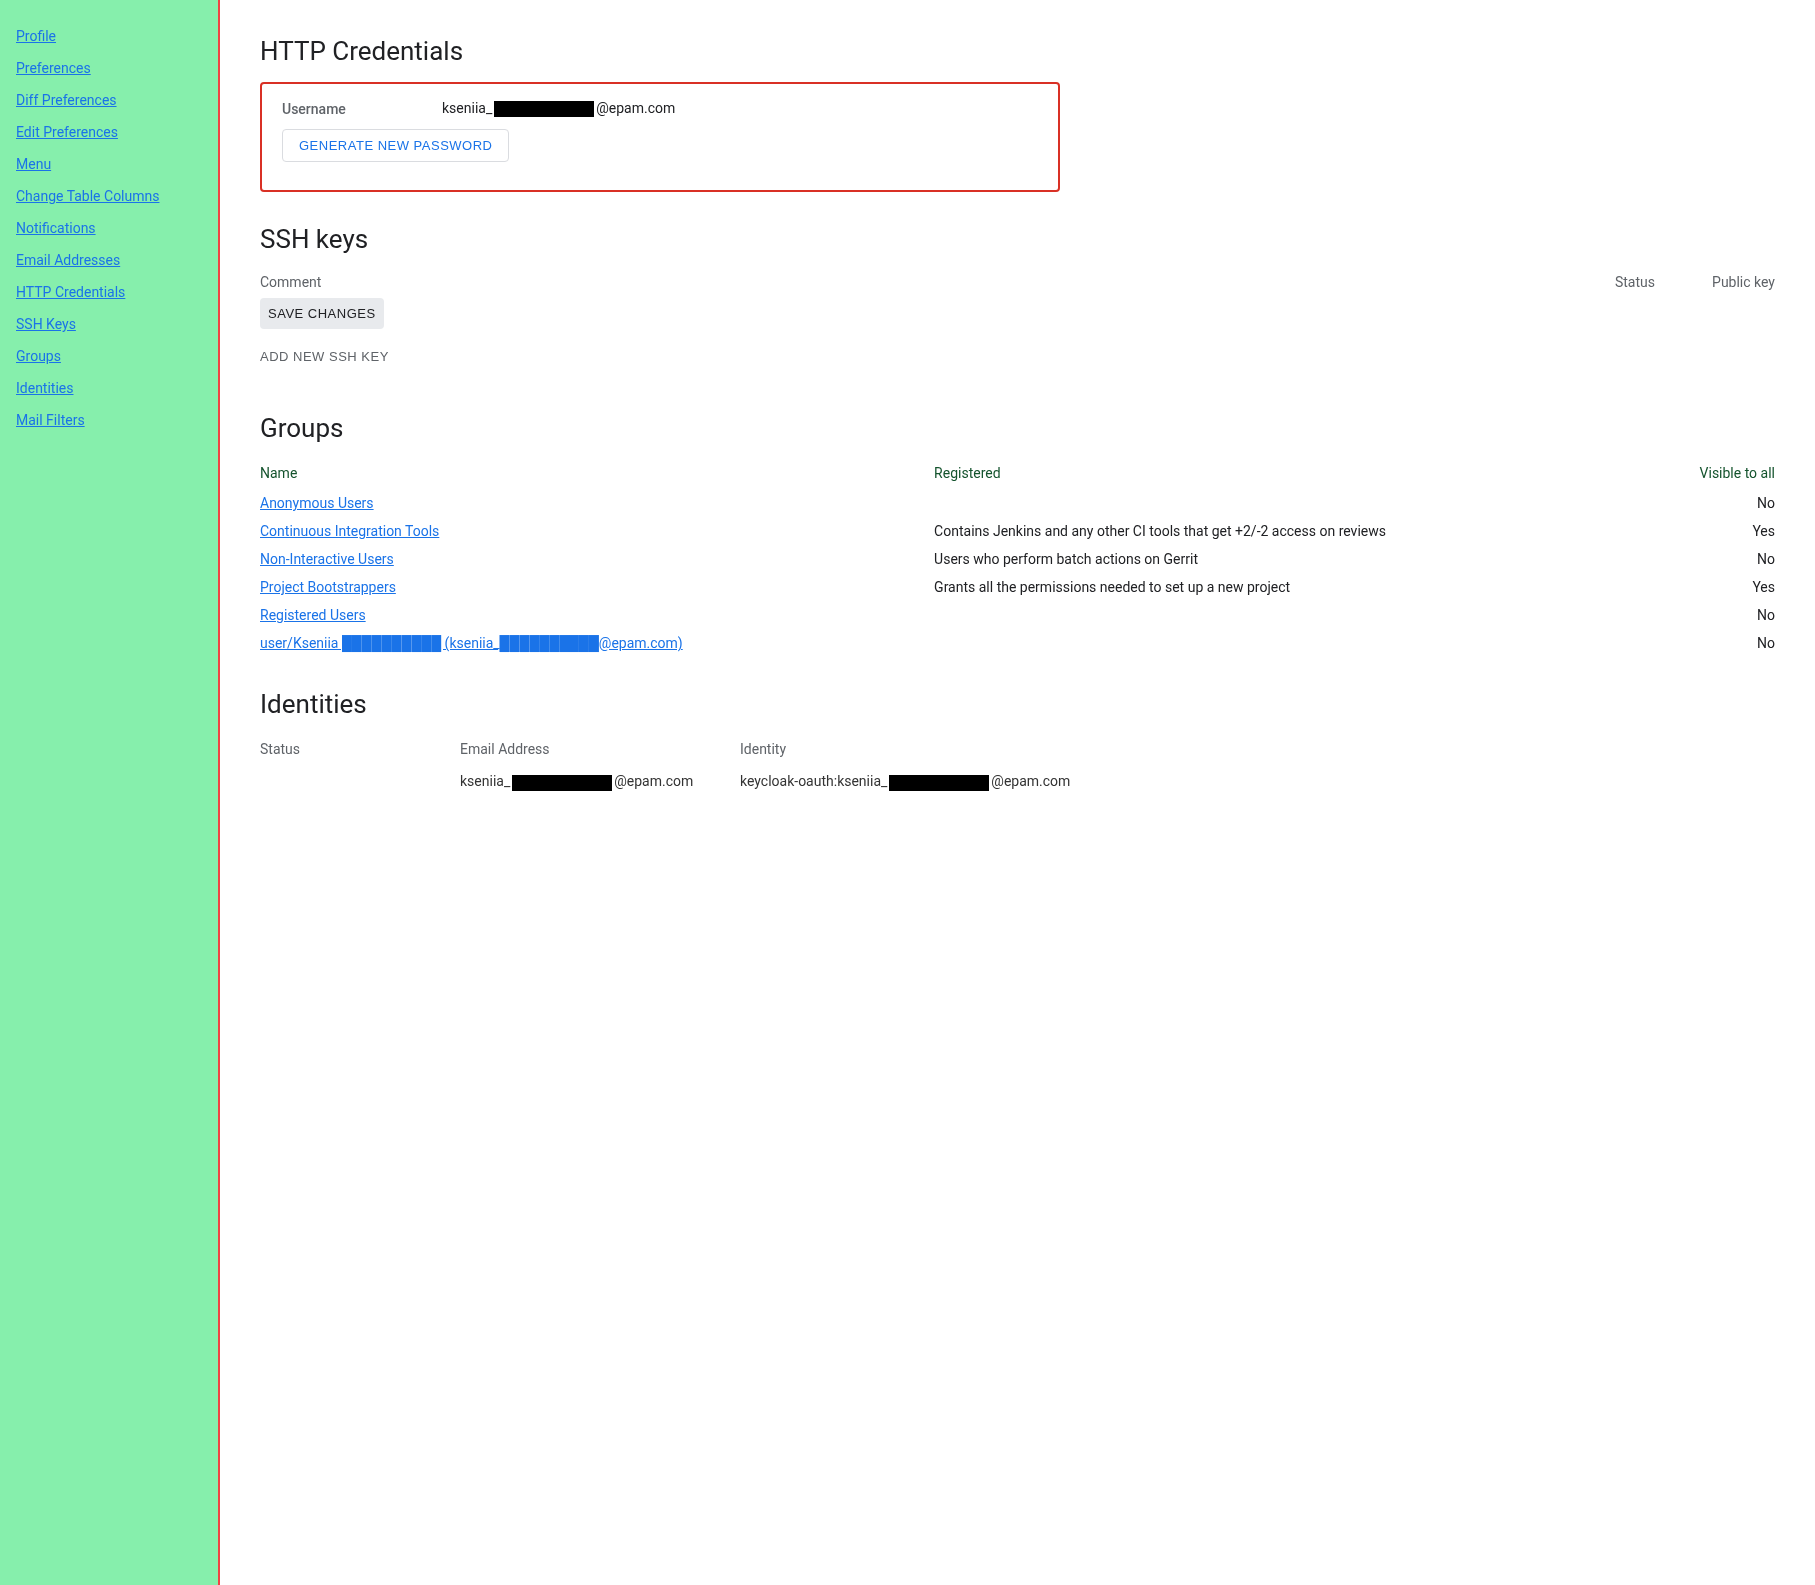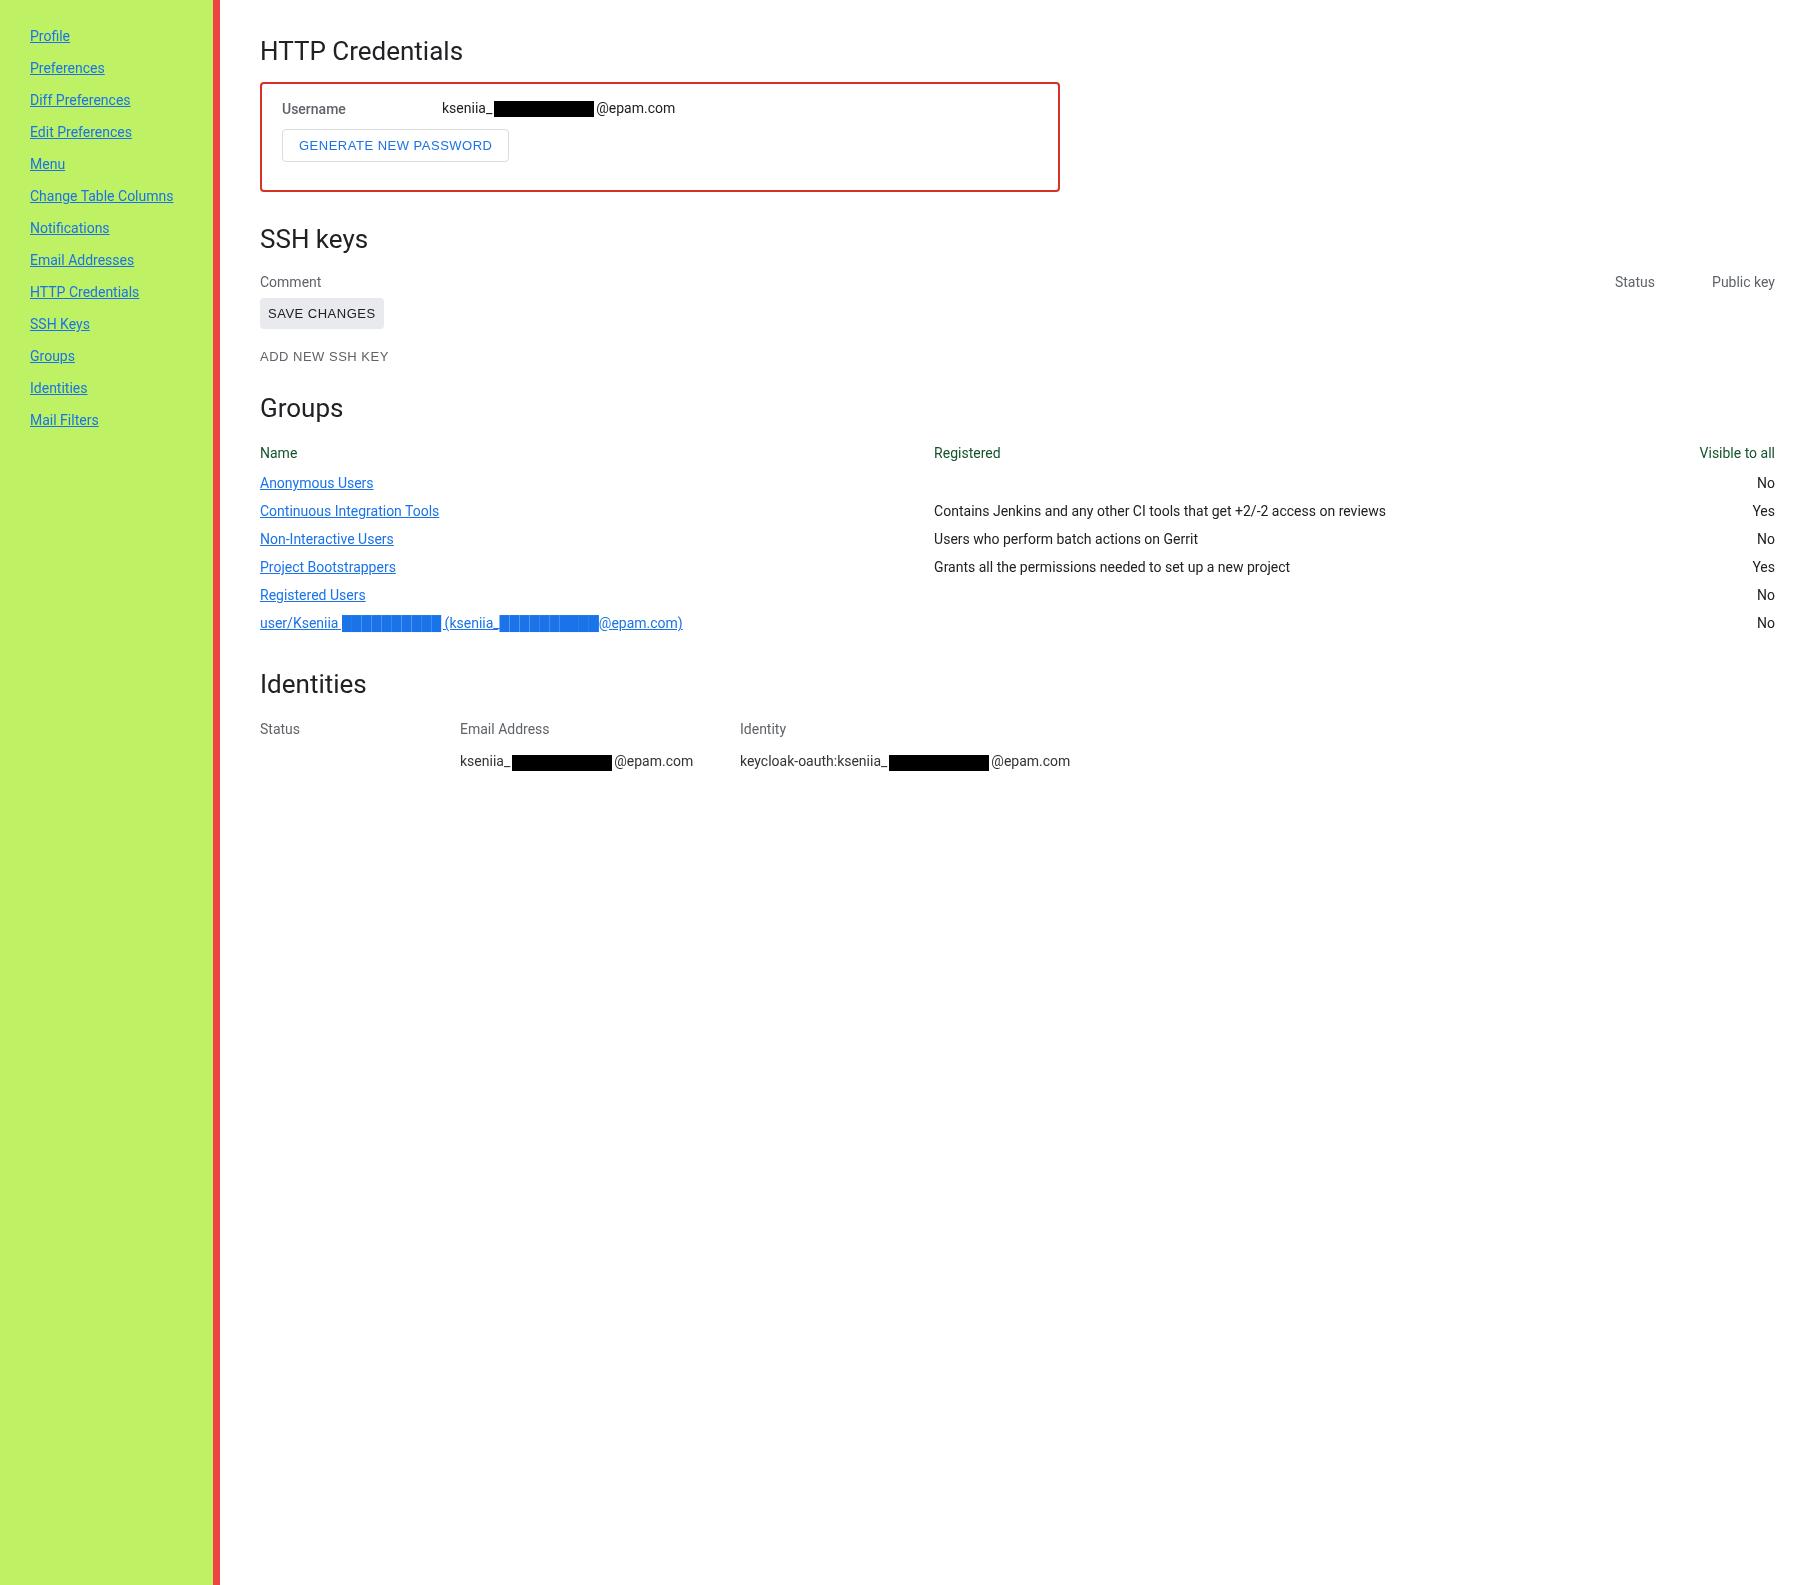--- a/index.html
+++ b/index.html
@@ -8,23 +8,23 @@
       font-size: 14px;
       background: #f5f5f5;
       color: #333;
       display: flex;
       min-height: 1585px;
     }
     
     #sidebar {
       width: 220px;
       min-width: 220px;
-      background: #bef264;
-      padding: 20px 14px;
-      border-right: 7px solid #ef4444;
+      background: #86efac;
+      padding: 20px 0;
+      border-right: 2px solid #ef4444;
     }
     .sidebar-item {
       display: block;
       padding: 8px 16px;
       color: #1a73e8;
       text-decoration: underline;
       font-size: 14px;
       cursor: pointer;
     }
 
@@ -84,21 +84,21 @@
       border-radius: 4px;
       padding: 8px 16px;
       color: #1a73e8;
       font-size: 13px;
       font-weight: 500;
       cursor: pointer;
       letter-spacing: 0.5px;
     }
 
     
-    .ssh-section { margin-bottom: 21px; }
+    .ssh-section { margin-bottom: 41px; }
     .ssh-cols {
       display: flex;
       width: 100%;
       padding: 4px 0;
     }
     .col-comment { flex: 1; color: #5f6368; font-size: 14px; }
     .col-status { width: 100px; text-align: right; color: #5f6368; font-size: 14px; }
     .col-pubkey { width: 120px; text-align: right; color: #5f6368; font-size: 14px; }
 
     .btn-save {

